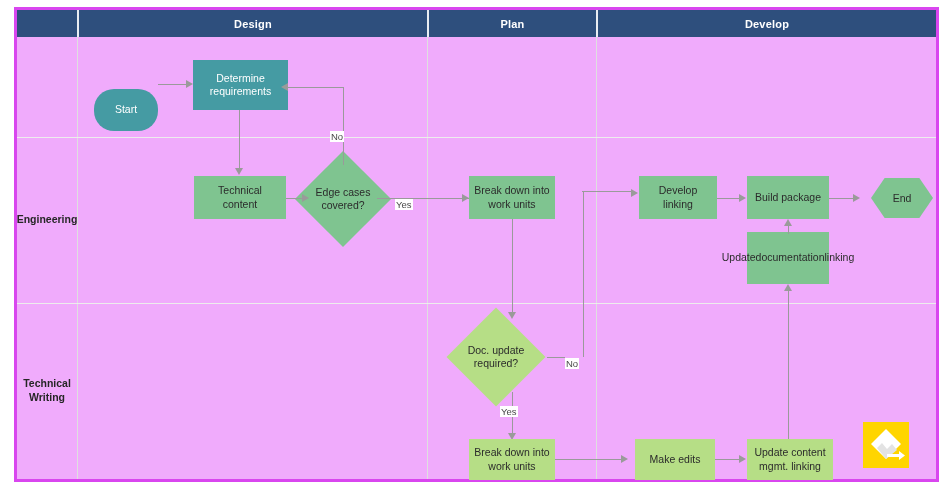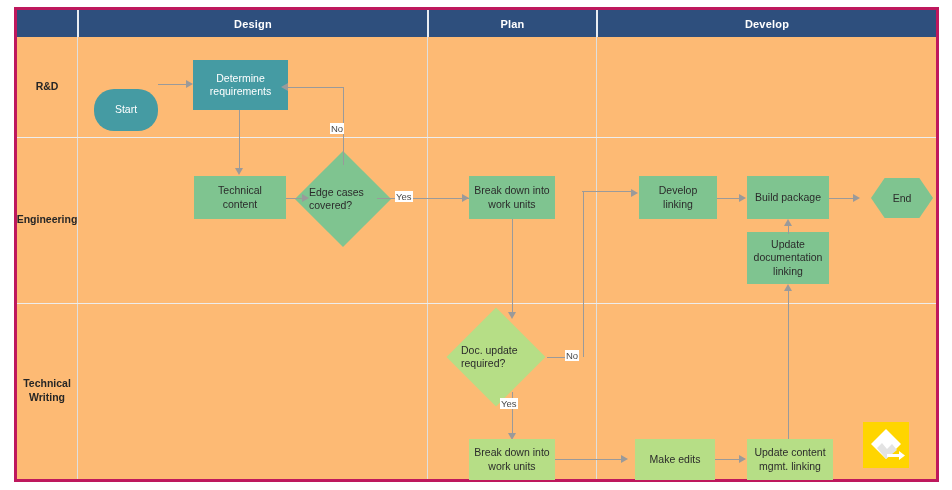--- a/index.html
+++ b/index.html
@@ -13,23 +13,23 @@
     width: 952px;
     height: 490px;
     background: #ffffff;
     overflow: hidden;
   }
   
   #frame {
     position: absolute;
     left: 14px; top: 7px;
     width: 925px; height: 475px;
-    border: 3px solid #be185d;
+    border: 3px solid #d946ef;
     border-top-width: 3px;
-    background: #fdba74;
+    background: #f0abfc;
   }
   
   .header-band {
     position: absolute;
     left: 0; top: 0;
     height: 27px;
     background: #2e4f7d;
   }
   .header-cell {
     position: absolute;
@@ -93,21 +93,21 @@
     position: absolute;
     left: 0; top: 0; width: 100%; height: 100%;
     background: #7fc490;
     transform: rotate(45deg);
   }
   .diamond-shape.lgreen { background: #b6de86; }
   .diamond-text {
     position: relative;
     z-index: 2;
     width: 100%;
-    text-align: left;
+    text-align: center;
     font-size: 10.5px;
     line-height: 1.25;
     color: #2b2b2b;
   }
   .hexagon {
     position: absolute;
     background: #7fc490;
     clip-path: polygon(22% 0%, 78% 0%, 100% 50%, 78% 100%, 22% 100%, 0% 50%);
     display: flex; align-items: center; justify-content: center;
     font-size: 10.5px; color: #2b2b2b;
@@ -143,20 +143,21 @@
     border-right: 4.5px solid transparent;
     border-bottom: 7px solid #9a9a9a;
   }
   .edge-label {
     position: absolute;
     font-size: 9.5px;
     color: #4a4a4a;
     background: #ffffff;
     padding: 0 1px;
     white-space: nowrap;
+    margin-top: 8px;
   }
   
   #logo {
     position: absolute;
     width: 46px; height: 46px;
     background: #ffd500;
   }
   #logo svg { display: block; }
 </style>
 </head>
@@ -173,21 +174,20 @@
     <div class="header-cell" style="left:412px;width:167px;">Plan</div>
     <div class="header-sep" style="left:579px;"></div>
     <div class="header-cell" style="left:581px;width:338px;">Develop</div>
 
     <div class="vline" style="left:60px;top:27px;height:442px;"></div>
     <div class="vline" style="left:410px;top:27px;height:442px;"></div>
     <div class="vline" style="left:579px;top:27px;height:442px;"></div>
     <div class="hline" style="left:0;top:127px;width:919px;"></div>
     <div class="hline" style="left:0;top:293px;width:919px;"></div>
 
-    <div class="lane-label" style="top:27px;height:100px;">R&amp;D</div>
     <div class="lane-label" style="top:127px;height:166px;">Engineering</div>
     <div class="lane-label" style="top:293px;height:176px;white-space:pre-line;">Technical
 Writing</div>
 
     <div class="node teal pill" style="left:77px;top:54px;width:64px;height:42px;">
       <span>Start</span>
     </div>
 
     <div class="node teal" style="left:176px;top:50px;width:95px;height:50px;flex-direction:column;">
       <span>Determine</span>
@@ -242,21 +242,21 @@
     <div class="hexagon" style="left:854px;top:168px;width:62px;height:40px;">
       <span>End</span>
     </div>
 
     <div class="conn h" style="left:700px;top:188px;width:22px;"></div>
     <div class="arrowhead right" style="left:722px;top:183.5px;"></div>
 
     <div class="conn h" style="left:812px;top:188px;width:24px;"></div>
     <div class="arrowhead right" style="left:836px;top:183.5px;"></div>
 
-    <div class="node green" style="left:730px;top:222px;width:82px;height:52px;flex-direction:column;">
+    <div class="node green" style="left:730px;top:222px;width:82px;height:52px;flex-direction:row;">
       <span>Update</span>
       <span>documentation</span>
       <span>linking</span>
     </div>
 
     <div class="conn v" style="left:770.5px;top:216px;height:8px;"></div>
     <div class="arrowhead up" style="left:766.5px;top:209px;"></div>
 
     <div class="conn v" style="left:494.5px;top:209px;height:93px;"></div>
     <div class="arrowhead down" style="left:490.5px;top:302px;"></div>

